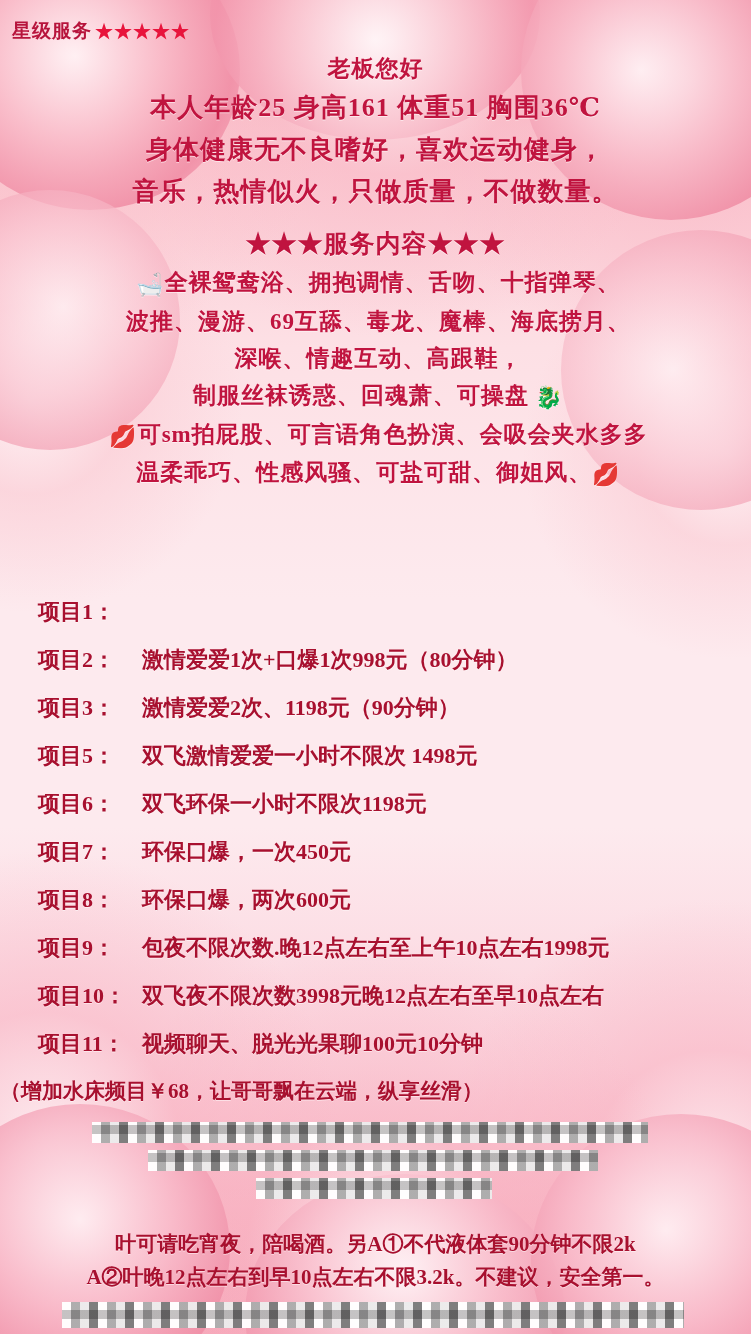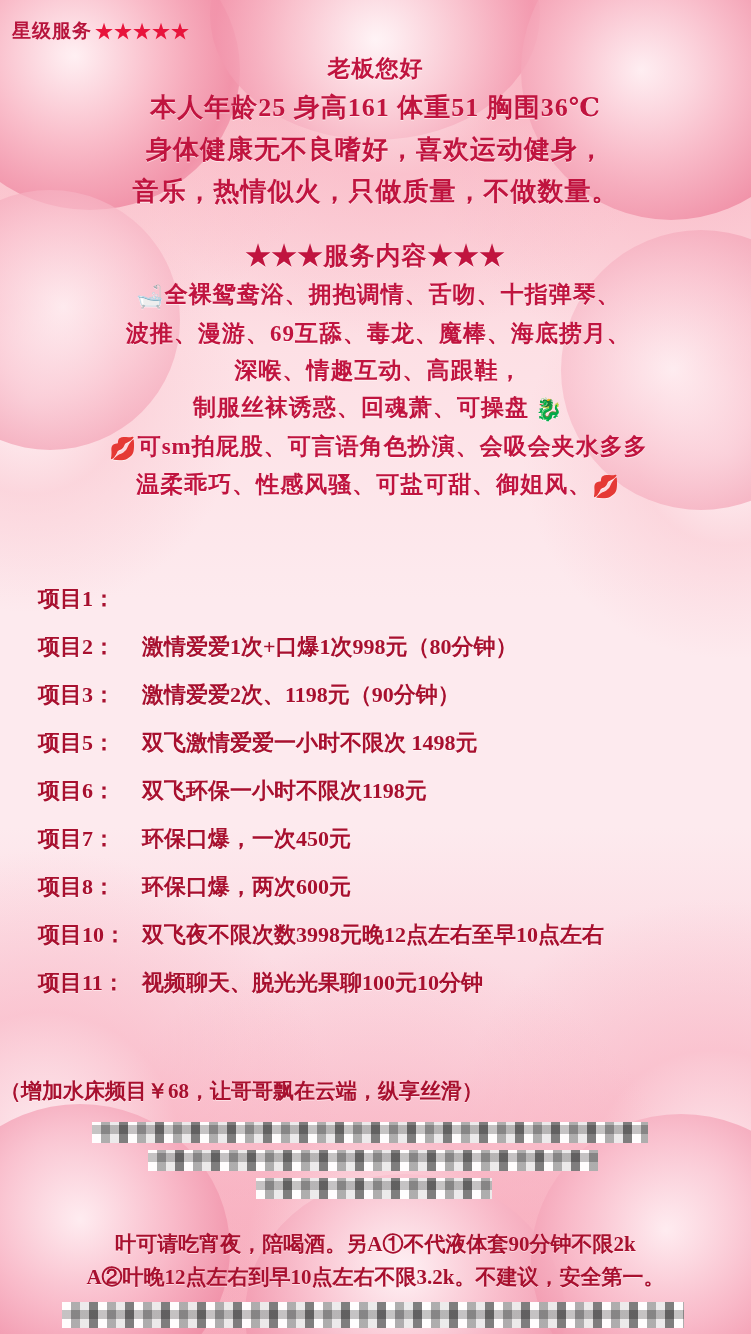--- a/index.html
+++ b/index.html
@@ -97,35 +97,35 @@
   }
   .head .l {
     font-weight: bold;
     line-height: 1.62;
     letter-spacing: 1px;
     text-shadow: 0 1px 0 rgba(255,255,255,0.55);
   }
   .l-title { font-size: 23px; }
   .l-stats { font-size: 26px; }
   .l-desc  { font-size: 26px; }
-  .l-section { font-size: 25px; letter-spacing: 2px; margin-top: 22px; }
+  .l-section { font-size: 25px; letter-spacing: 2px; margin-top: 10px; }
 
   .l-svc { font-size: 23px; padding-left: 6px; }
   .emo { font-size: 22px; vertical-align: -2px; }
 
   
   .prices {
     position: absolute;
     left: 0;
     top: 588px;
     width: 751px;
   }
   .price-row {
     display: flex;
-    align-items: flex-start;
+    align-items: center;
     color: #a8102f;
     font-weight: bold;
     font-size: 22px;
     line-height: 1;
     padding: 0 0 0 38px;
     height: 48px;
     text-shadow: 0 1px 0 rgba(255,255,255,0.5);
   }
   .price-label {
     min-width: 104px;
@@ -249,20 +249,24 @@
       </div>
       <div class="price-row">
         <span class="price-label">项目7：</span>
         <span class="price-body">环保口爆，一次450元</span>
       </div>
       <div class="price-row">
         <span class="price-label">项目8：</span>
         <span class="price-body">环保口爆，两次600元</span>
       </div>
       <div class="price-row">
+        <span class="price-label">项目9：</span>
+        <span class="price-body">包夜不限次数.晚12点左右至上午10点左右1998元</span>
+      </div>
+      <div class="price-row">
         <span class="price-label">项目10：</span>
         <span class="price-body">双飞夜不限次数3998元晚12点左右至早10点左右</span>
       </div>
       <div class="price-row">
         <span class="price-label">项目11：</span>
         <span class="price-body">视频聊天、脱光光果聊100元10分钟</span>
       </div>
     </div>
 
     <div class="note-extra">（增加水床频目￥68，让哥哥飘在云端，纵享丝滑）</div>

